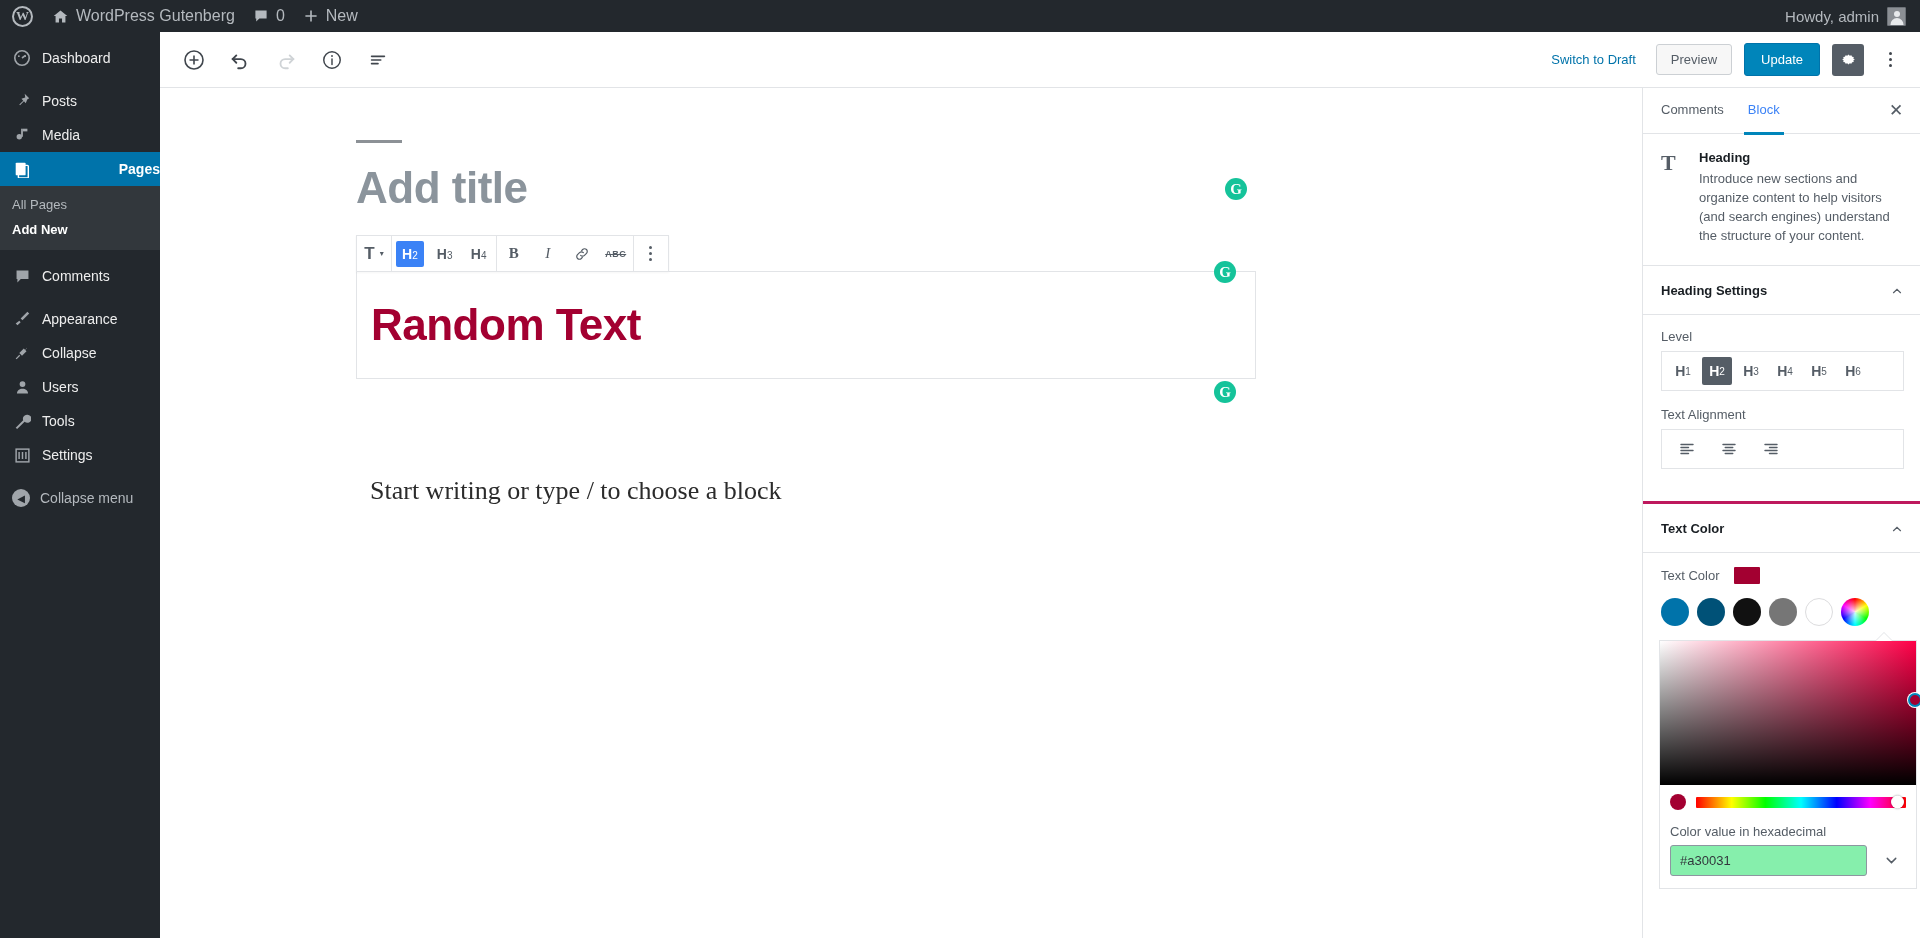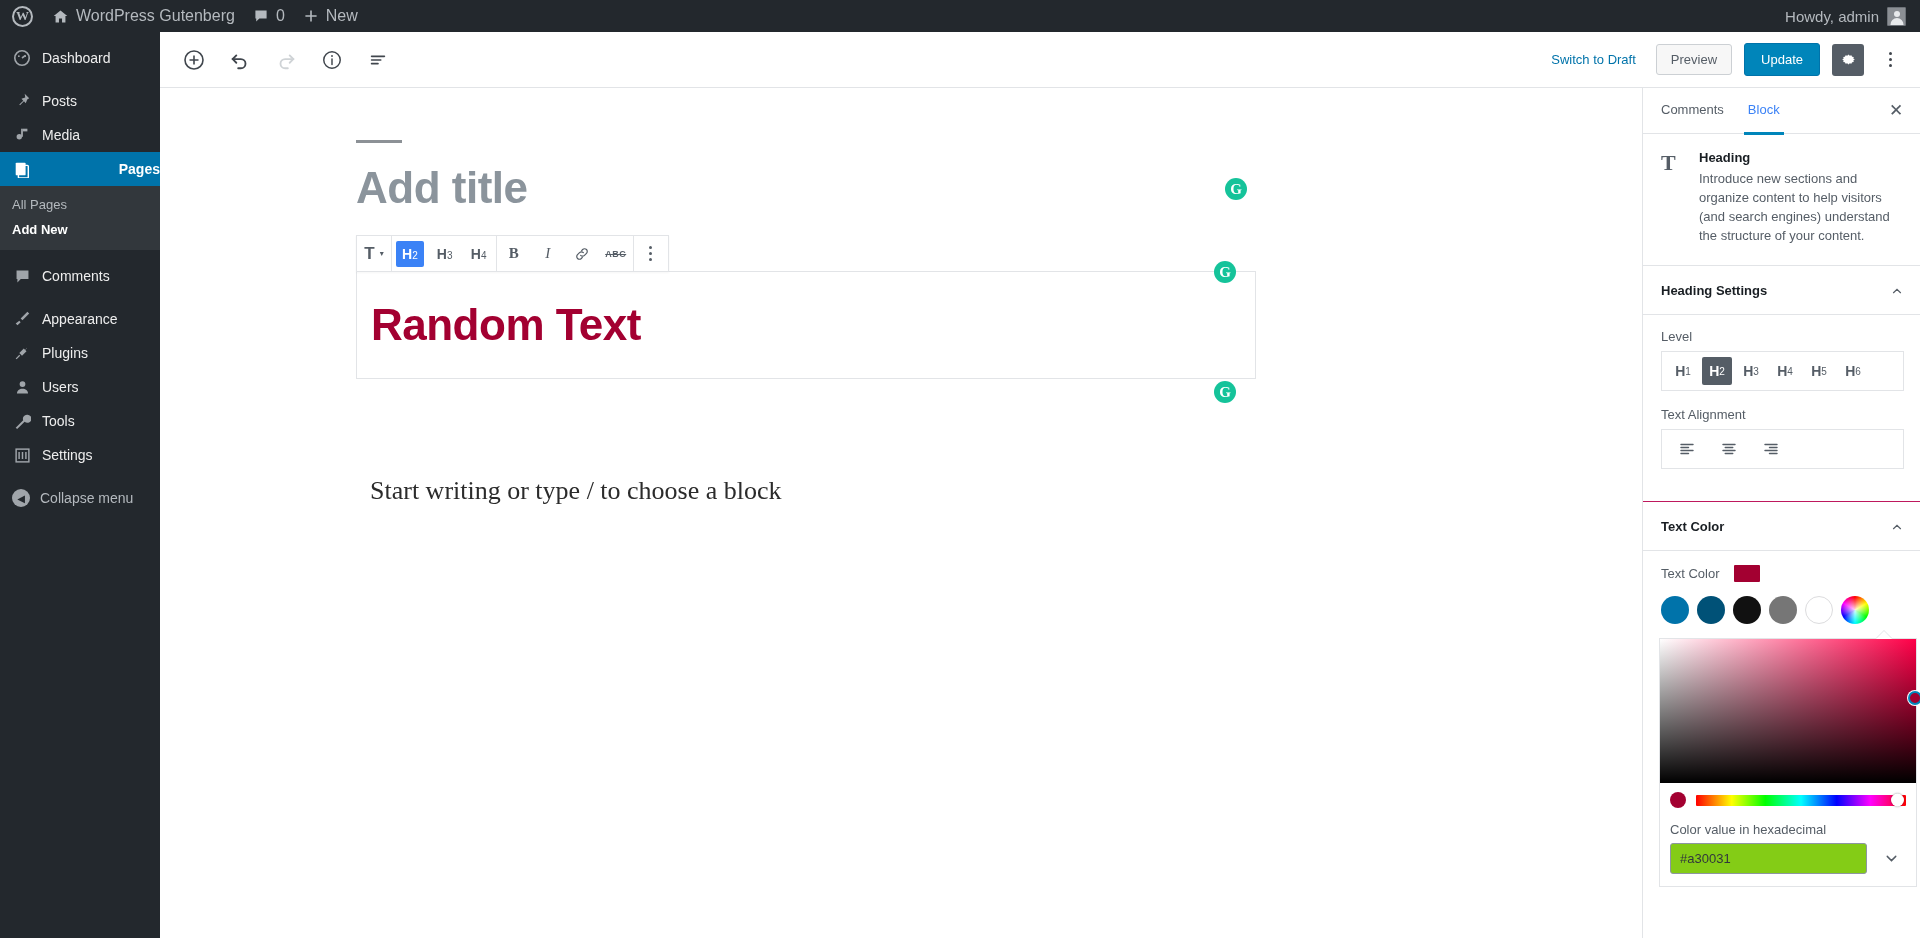--- a/index.html
+++ b/index.html
@@ -212,21 +212,21 @@
   .block-card-desc {
     font-size: 13px; color: #555d66; line-height: 1.45; margin-top: 5px;
     max-width: 205px;
   }
   .panel-head {
     display: flex; align-items: center; justify-content: space-between;
     padding: 17px 16px 16px 18px; border-bottom: 1px solid #e2e4e7;
     font-size: 13px; font-weight: bold; color: #191e23;
   }
   .chev { color: #555d66; font-size: 11px; }
-  .panel-body { padding: 14px 16px 16px 18px; border-bottom: 1px solid #be185d; }
+  .panel-body { padding: 14px 16px 16px 18px; border-bottom: 3px solid #be185d; }
   .field-label { font-size: 13px; color: #555d66; margin-bottom: 7px; }
   .lvl-box, .align-box {
     border: 1px solid #e2e4e7; display: flex; align-items: center;
     padding: 5px 6px; gap: 4px; margin-bottom: 16px;
   }
   .lvl-btn {
     min-width: 30px; height: 28px; display: flex; align-items: center;
     justify-content: center; color: #555d66; font-weight: bold; font-size: 14px;
   }
   .lvl-btn.active { background: #555d66; color: #fff; border-radius: 2px; }
@@ -287,21 +287,21 @@
   .hue-knob {
     position: absolute; right: 2px; top: 50%; transform: translateY(-50%);
     width: 13px; height: 13px; border-radius: 50%; background: #fff;
     box-shadow: 0 0 2px rgba(0,0,0,.45);
   }
   .hex-label { font-size: 13px; color: #555d66; padding: 4px 10px 6px; }
   .hex-row { display: flex; align-items: center; gap: 10px; padding: 0 10px 12px; }
   .hex-input {
     flex: 1; border: 1px solid #8d96a0; border-radius: 3px;
     padding: 7px 9px; font-size: 13px; color: #32373c;
-    font-family: "Liberation Sans", sans-serif; background: #84cc16;
+    font-family: "Liberation Sans", sans-serif; background: #86efac;
   }
   .hex-chev { color: #555d66; font-size: 14px; padding: 4px 6px; }
 
   svg { display: block; }
 </style>
 </head>
 <body>
 
 <div id="adminbar">
   <div class="ab-item logo">
@@ -416,21 +416,21 @@
     </span>
     <span>Appearance</span>
   </div>
 
   <div class="menu-item">
     <span class="mi-icon">
       <svg width="18" height="18" viewBox="0 0 20 20" fill="#a0a5aa">
           <path d="M14 3l1.4 1.4-2 2L15 8l-5 5-3-3 5-5 1.6 1.6 2-2L14 3zM7 12l1 1-4 4-1-1 4-4z"></path>
         </svg>
     </span>
-    <span>Plugins</span>
+    <span>Collapse</span>
   </div>
 
   <div class="menu-item">
     <span class="mi-icon">
       <svg width="17" height="17" viewBox="0 0 20 20" fill="#a0a5aa">
           <circle cx="10" cy="6" r="3.4"></circle>
           <path d="M3.5 17c0-3.6 2.9-5.6 6.5-5.6s6.5 2 6.5 5.6z"></path>
         </svg>
     </span>
     <span>Users</span>

